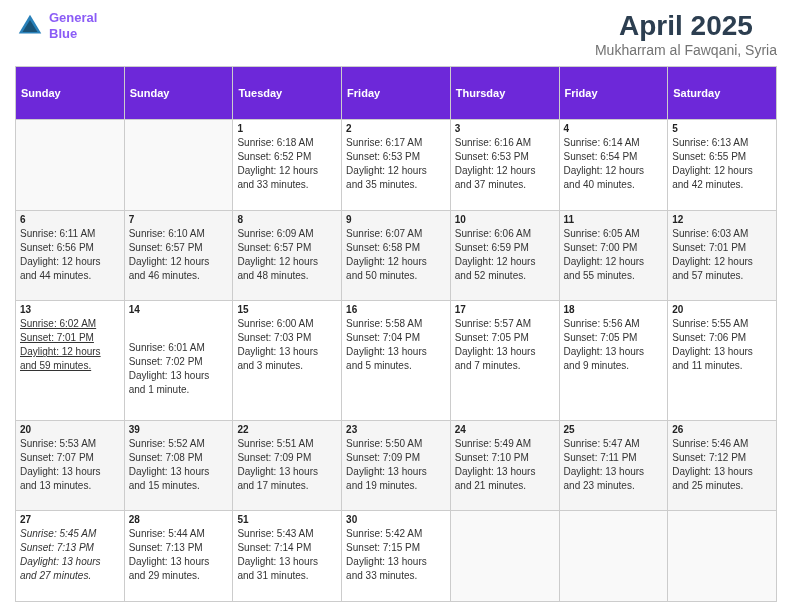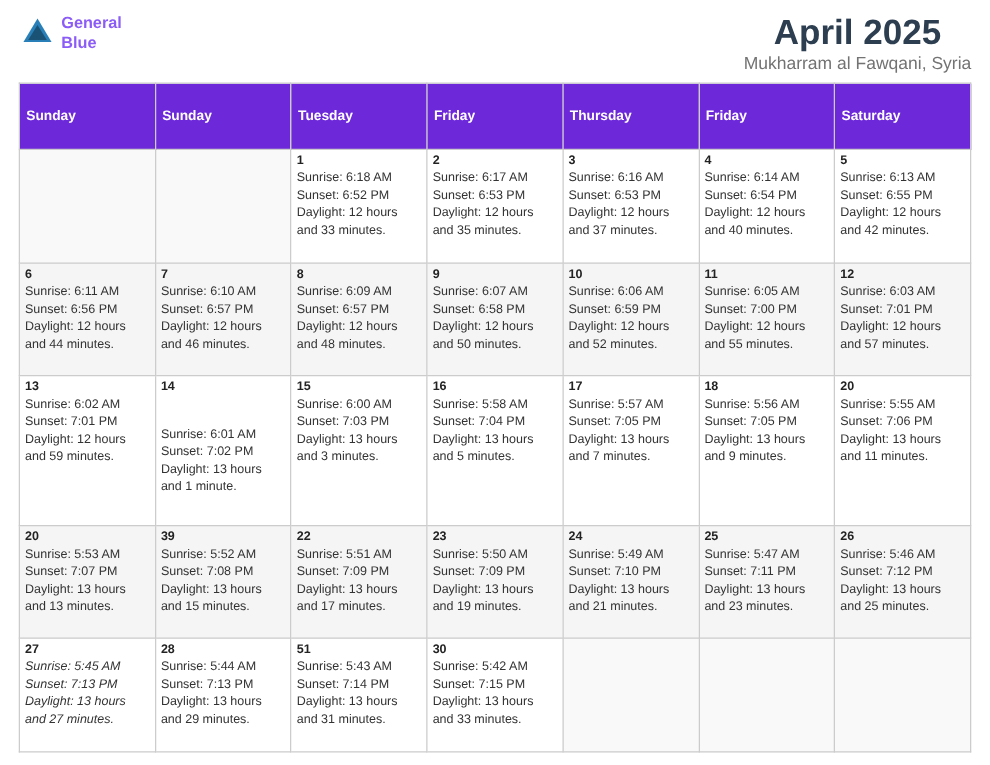--- a/index.html
+++ b/index.html
@@ -205,21 +205,21 @@
           <td>
             <div class="day-num">12</div>
             <div class="day-detail" style="white-space: pre-line;">Sunrise: 6:03 AM
 Sunset: 7:01 PM
 Daylight: 12 hours and 57 minutes.</div>
           </td>
         </tr>
         <tr>
           <td>
             <div class="day-num">13</div>
-            <div class="day-detail" style="white-space: pre-line;">Sunrise: 6:02 AM
+            <div class="day-detail" style="white-space: pre-line; text-decoration: underline;">Sunrise: 6:02 AM
 Sunset: 7:01 PM
 Daylight: 12 hours and 59 minutes.</div>
           </td>
           <td>
             <div class="day-num">14</div>
             <div class="day-detail" style="white-space: pre-line; margin-top: 26px;">Sunrise: 6:01 AM
 Sunset: 7:02 PM
 Daylight: 13 hours and 1 minute.</div>
           </td>
           <td>

